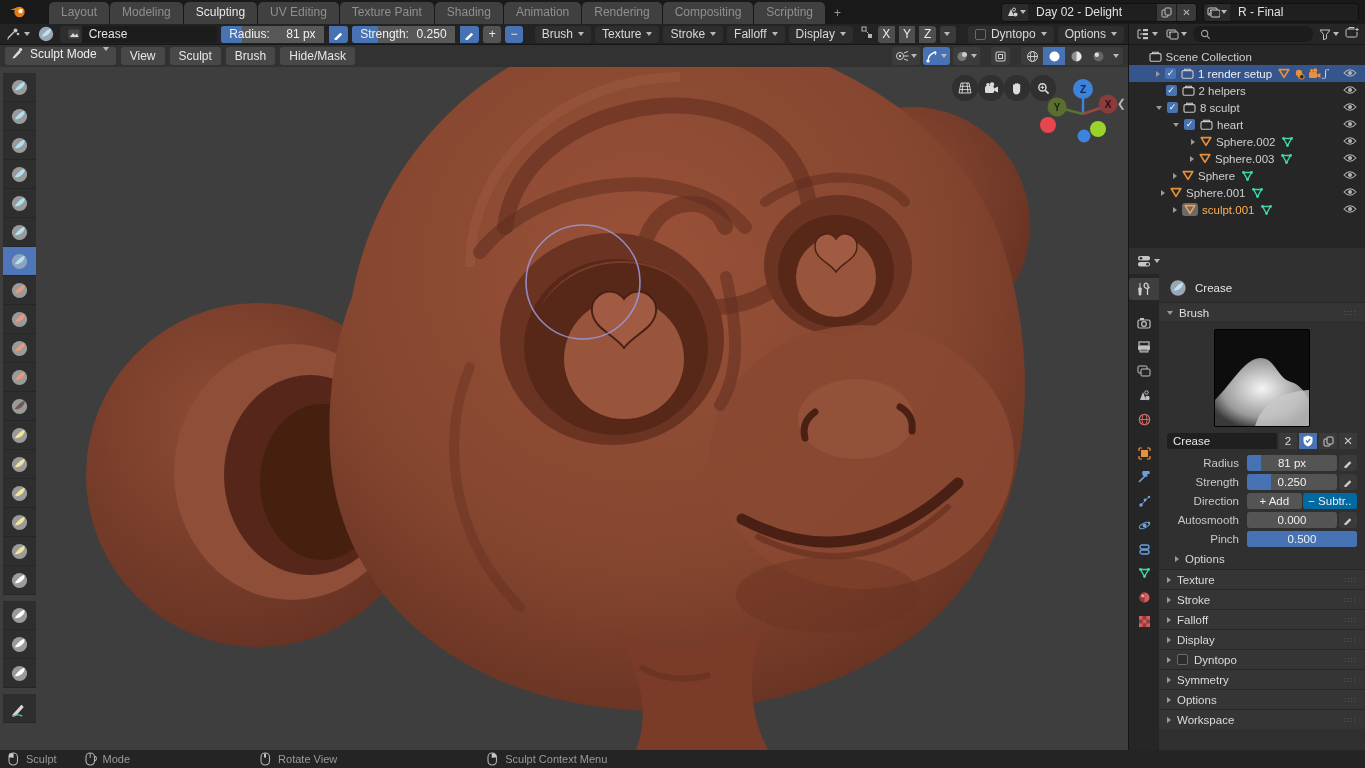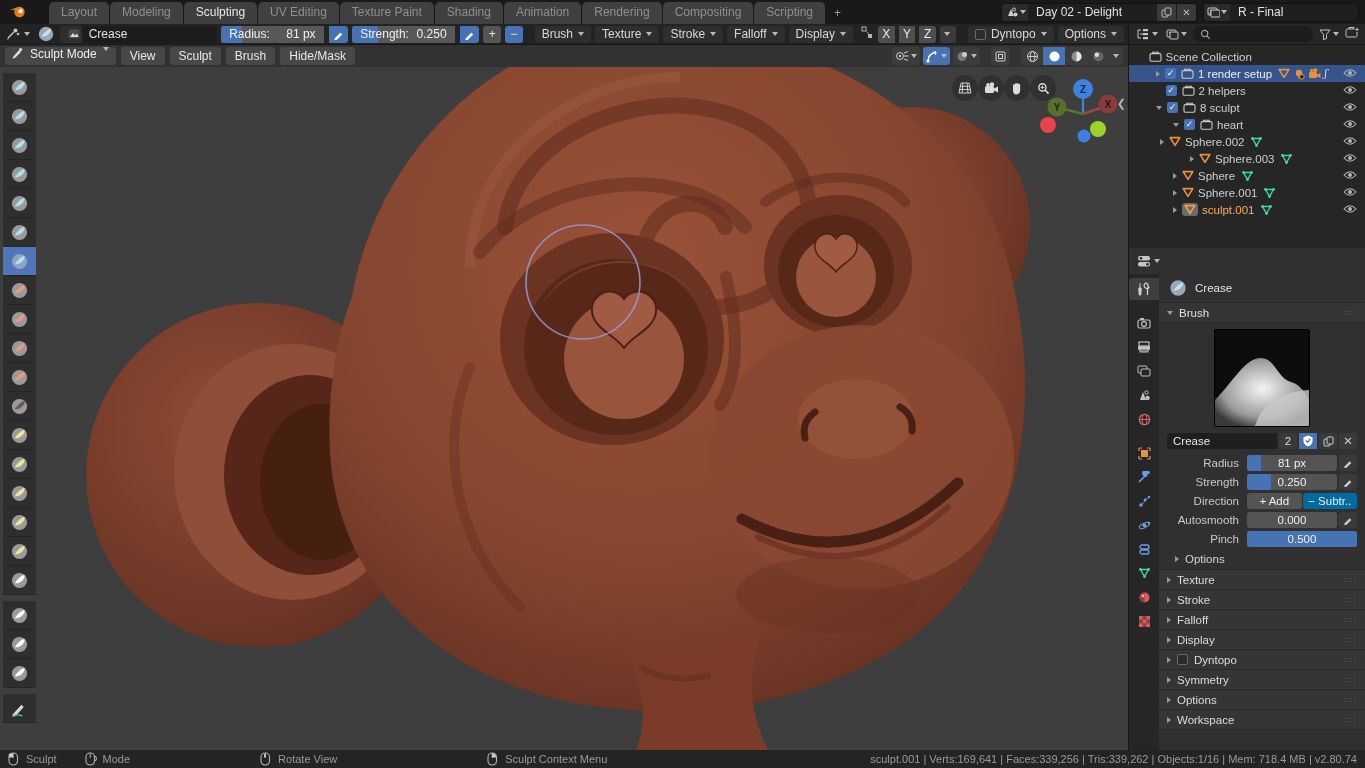--- a/index.html
+++ b/index.html
@@ -748,21 +748,21 @@
           <rect x="1" y="2.6" width="11" height="7.6" rx="1.4" fill="none" stroke="#c9c9c9" stroke-width="1.1"></rect>
           <path d="M3.6 2.6 V1.2 h5.8 v1.4" stroke="#c9c9c9" fill="none" stroke-width="1.1"></path>
         </svg>
       </span>
       <span class="lbl">heart</span>
       <span class="ol-eye"><svg width="14" height="10" viewBox="0 0 14 10">
           <path d="M1 5 Q7 -1.5 13 5 Q7 11.5 1 5 Z" fill="none" stroke="#b4b4b4" stroke-width="1.1"></path>
           <circle cx="7" cy="5" r="2" fill="#b4b4b4"></circle>
         </svg></span>
     </div>
-    <div class="ol-row" style="padding-left: 31px;">
+    <div class="ol-row" style="padding-left: 62px;">
       <span class="tri-r" style="margin-right:5px;"></span>
       <span style="display:flex;">
         <svg width="12" height="11" viewBox="0 0 13 11">
           <path d="M1.3 1.3 L11.7 1.3 L6.5 9.7 Z" fill="none" stroke="#e8913c" stroke-width="1.8" stroke-linejoin="round"></path>
         </svg>
       </span>
       <span class="lbl">Sphere.002</span>
       <span class="ol-extras">
         <span style="display:flex;">
           <svg width="13" height="12" viewBox="0 0 13 12">
@@ -817,21 +817,21 @@
             <circle cx="10.5" cy="2.5" r="1.4" fill="#3fd6a4"></circle>
             <circle cx="6.5" cy="9.5" r="1.4" fill="#3fd6a4"></circle>
           </svg>
         </span>
       </span>
       <span class="ol-eye"><svg width="14" height="10" viewBox="0 0 14 10">
           <path d="M1 5 Q7 -1.5 13 5 Q7 11.5 1 5 Z" fill="none" stroke="#b4b4b4" stroke-width="1.1"></path>
           <circle cx="7" cy="5" r="2" fill="#b4b4b4"></circle>
         </svg></span>
     </div>
-    <div class="ol-row" style="padding-left: 44px;">
+    <div class="ol-row" style="padding-left: 32px;">
       <span class="tri-r" style="margin-right:5px;"></span>
       <span style="display:flex;">
         <svg width="12" height="11" viewBox="0 0 13 11">
           <path d="M1.3 1.3 L11.7 1.3 L6.5 9.7 Z" fill="none" stroke="#e8913c" stroke-width="1.8" stroke-linejoin="round"></path>
         </svg>
       </span>
       <span class="lbl">Sphere.001</span>
       <span class="ol-extras">
         <span style="display:flex;">
           <svg width="13" height="12" viewBox="0 0 13 12">
@@ -1155,14 +1155,13 @@
         <span style="display:flex;">
           <svg width="13" height="14" viewBox="0 0 13 14">
             <rect x="1" y="1" width="8.5" height="12" rx="4" fill="none" stroke="#b0b0b0" stroke-width="1.1"></rect>
             <path d="M5.2 1 v5" stroke="#b0b0b0"></path>
             <path d="M5 1.5 h2 a3 3 0 0 1 2.2 2.5 v1.5 h-4.2 Z" fill="#c9c9c9"></path>
           </svg>
         </span>
         <span>Sculpt Context Menu</span>
       </div>
     </div>
-  <span id="sb-info">sculpt.001 | Verts:169,641 | Faces:339,256 | Tris:339,262 | Objects:1/16 | Mem: 718.4 MB | v2.80.74</span>
 </div>
 
 </body></html>

